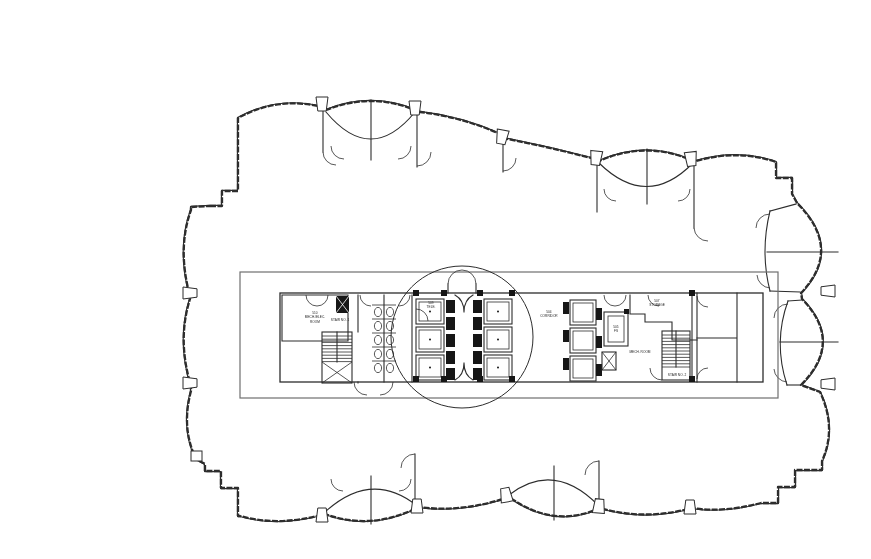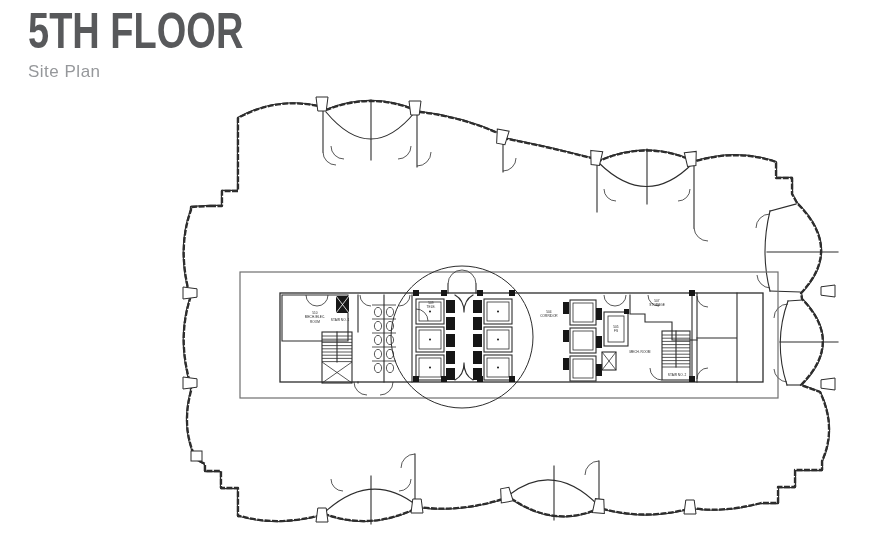--- a/index.html
+++ b/index.html
@@ -16,24 +16,20 @@
   .gray{fill:none;stroke:#6f6f6f;stroke-width:1.2;}
   .blk{fill:#161616;stroke:none;}
   .cap{fill:#ffffff;stroke:#2d2d2d;stroke-width:1;}
   .lbl{font-family:"Liberation Sans",sans-serif;font-size:3.2px;fill:#1c1c1c;text-anchor:middle;}
 </style>
 </head>
 <body>
 
 <div class="page">
 
-  <div class="hdr">
-    <div class="title">5TH FLOOR</div>
-    <div class="subtitle">Site Plan</div>
-  </div>
 
   <svg width="871" height="559" viewBox="0 0 871 559">
 
     <g>
       <path id="perim" class="w2" d="M 210 206 L 222 206 L 222 191 L 238 191 L 238 118
         Q 278 96 322 107 L 326 110
         Q 371 92 415 110 L 420 112
         Q 462 117 500 134 L 503 138
         Q 549 147 595 159 L 599 161
         Q 647 140 693 161 L 696 161

